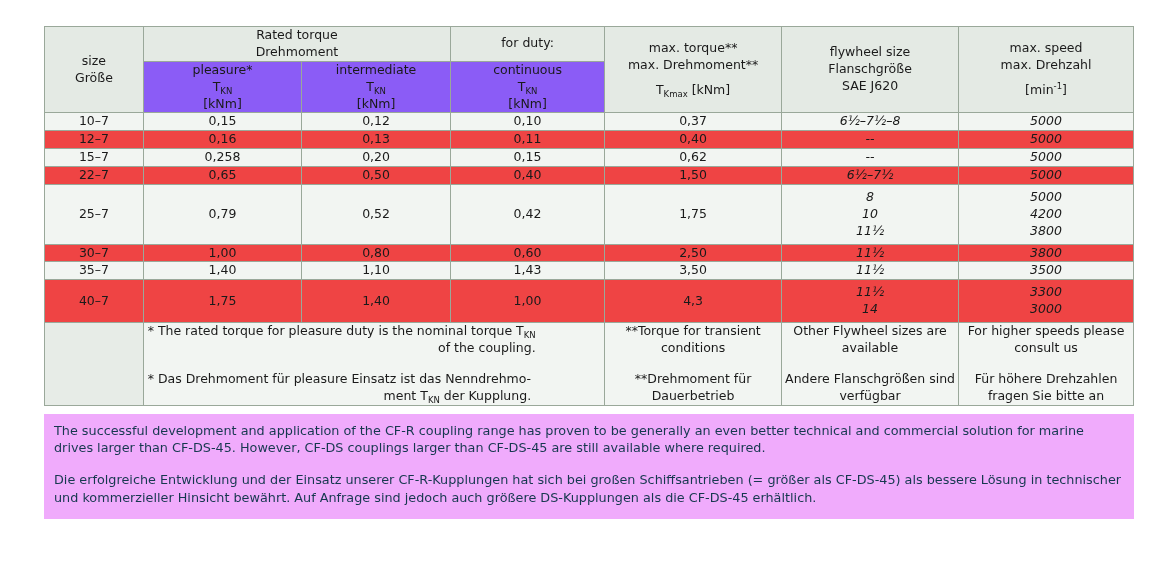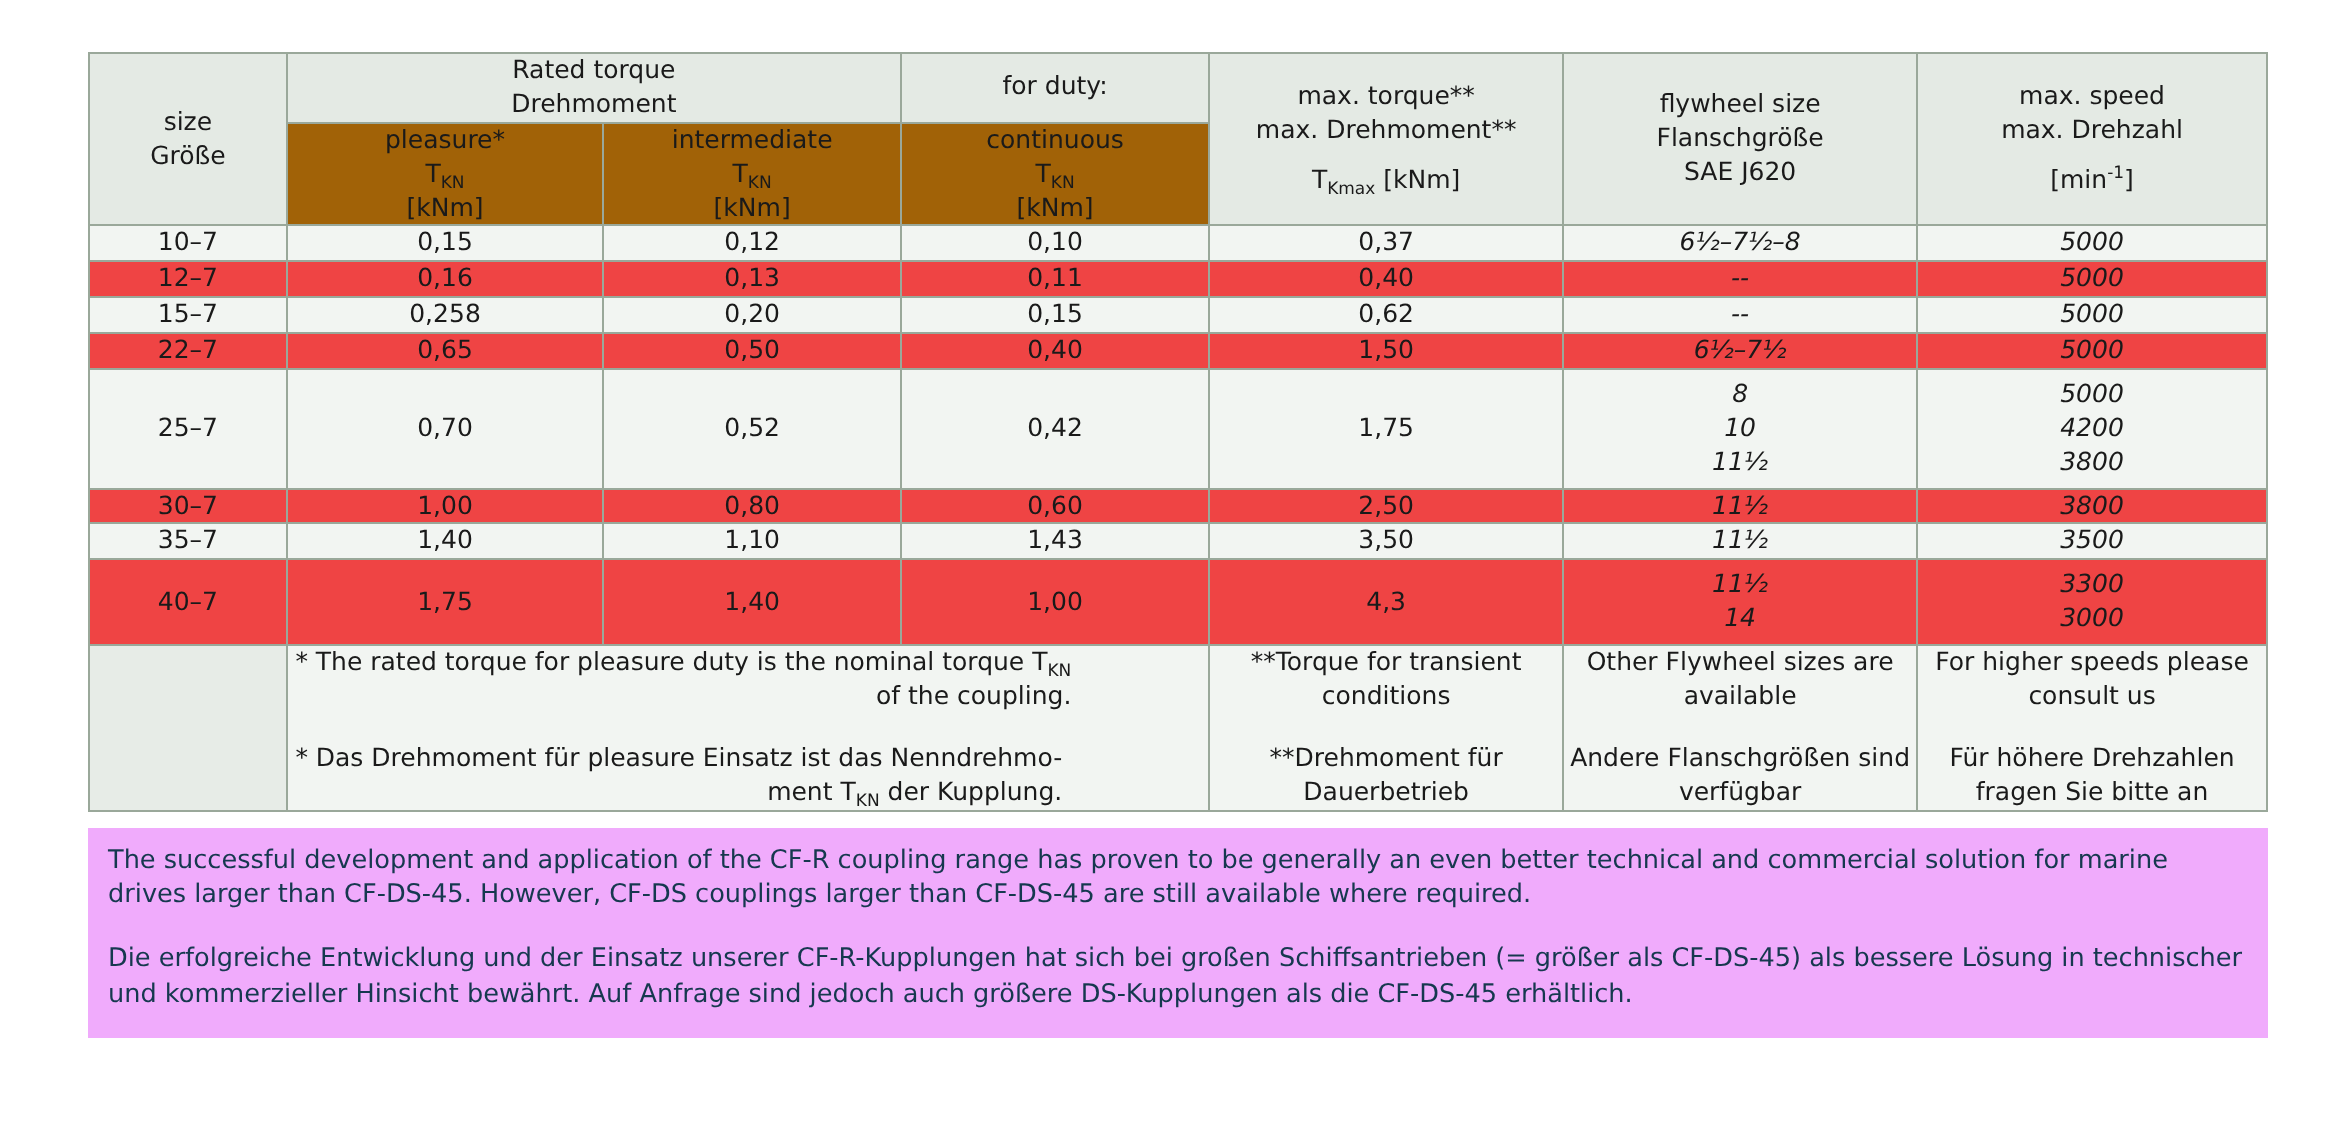--- a/index.html
+++ b/index.html
@@ -36,21 +36,21 @@
     font-size: 12.5px;
     line-height: 1.35;
     color: #1a1a1a;
   }
   .hdr-top {
     padding: 7px 4px 5px 4px;
     background: #e4eae4;
   }
   .hdr-sub {
     padding: 5px 4px 7px 4px;
-    background: #a16207;
+    background: #8b5cf6;
   }
   .row-light td { background: #f2f5f2; }
   .row-dark td { background: #ef4444; }
   .data-cell {
     padding: 5px 4px;
     height: 16px;
   }
   .data-cell.tall {
     padding: 4px 4px;
   }
@@ -211,21 +211,21 @@
         <td class="data-cell">22–7</td>
         <td class="data-cell">0,65</td>
         <td class="data-cell">0,50</td>
         <td class="data-cell">0,40</td>
         <td class="data-cell">1,50</td>
         <td class="data-cell multi">6½–7½</td>
         <td class="data-cell multi">5000</td>
       </tr>
       <tr class="row-light">
         <td class="data-cell tall">25–7</td>
-        <td class="data-cell tall">0,70</td>
+        <td class="data-cell tall">0,79</td>
         <td class="data-cell tall">0,52</td>
         <td class="data-cell tall">0,42</td>
         <td class="data-cell tall">1,75</td>
         <td class="data-cell tall multi">8
 10
 11½</td>
         <td class="data-cell tall multi">5000
 4200
 3800</td>
       </tr>

